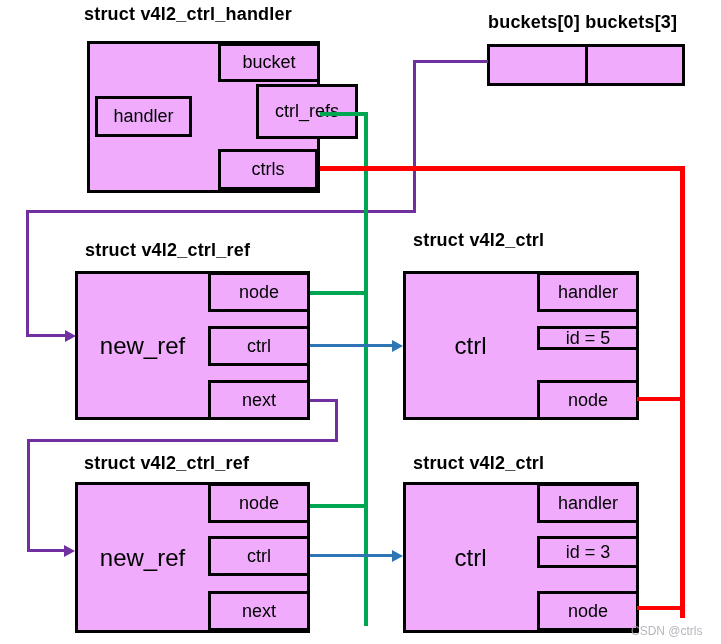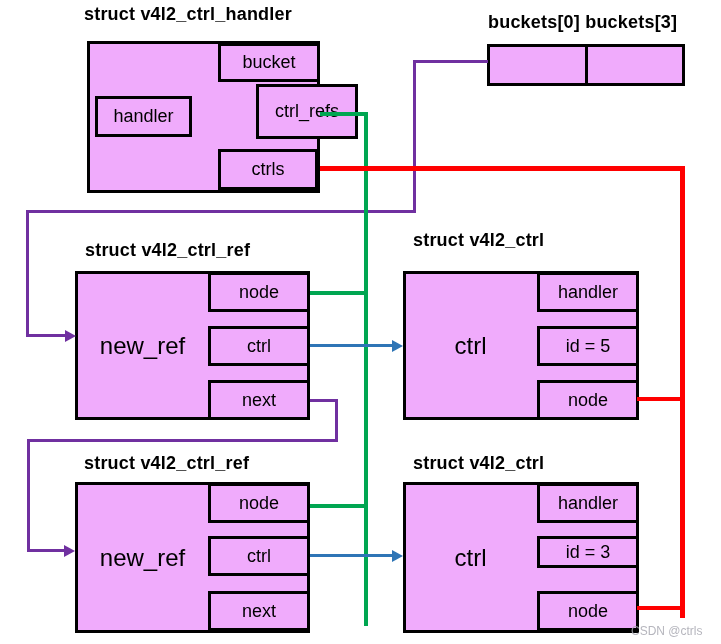--- a/index.html
+++ b/index.html
@@ -69,21 +69,21 @@
 
   <div class="box" style="left:75px; top:271px; width:235px; height:149px;"></div>
   <div class="name-label" style="left:80px; top:271px; width:125px; height:149px;">new_ref</div>
   <div class="box cell" style="left:208px; top:272px; width:102px; height:40px;">node</div>
   <div class="box cell" style="left:208px; top:326px; width:102px; height:40px;">ctrl</div>
   <div class="box cell" style="left:208px; top:380px; width:102px; height:40px;">next</div>
 
   <div class="box" style="left:403px; top:271px; width:236px; height:149px;"></div>
   <div class="name-label" style="left:408px; top:271px; width:125px; height:149px;">ctrl</div>
   <div class="box cell" style="left:537px; top:272px; width:102px; height:40px;">handler</div>
-  <div class="box cell" style="left:537px; top:326px; width:102px; height:40px;">id = 5</div>
+  <div class="box cell" style="left:537px; top:326px; width:102px; height:24px;">id = 5</div>
   <div class="box cell" style="left:537px; top:380px; width:102px; height:40px;">node</div>
 
   <div class="box" style="left:75px; top:482px; width:235px; height:151px;"></div>
   <div class="name-label" style="left:80px; top:482px; width:125px; height:151px;">new_ref</div>
   <div class="box cell" style="left:208px; top:483px; width:102px; height:40px;">node</div>
   <div class="box cell" style="left:208px; top:536px; width:102px; height:40px;">ctrl</div>
   <div class="box cell" style="left:208px; top:591px; width:102px; height:40px;">next</div>
 
   <div class="box" style="left:403px; top:482px; width:236px; height:151px;"></div>
   <div class="name-label" style="left:408px; top:482px; width:125px; height:151px;">ctrl</div>

